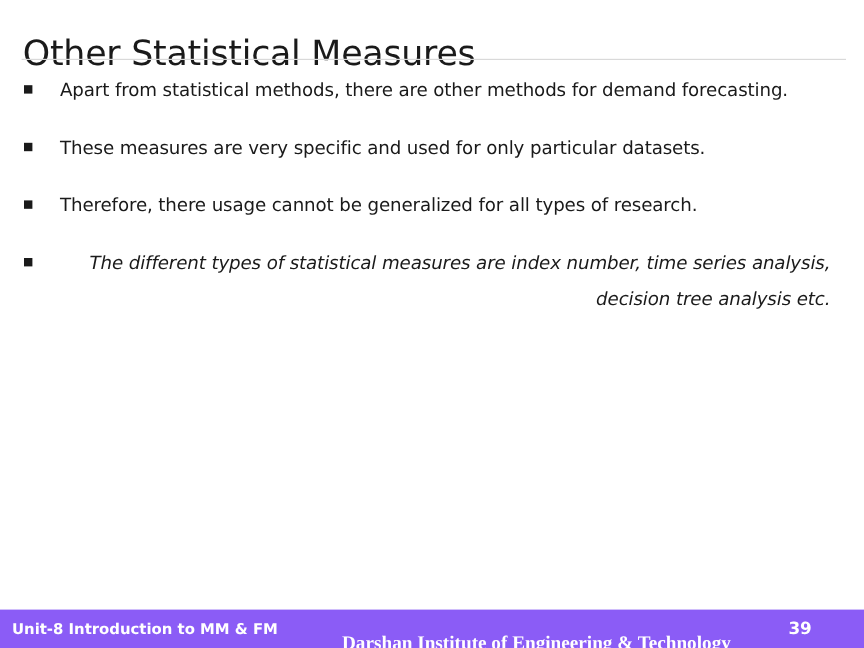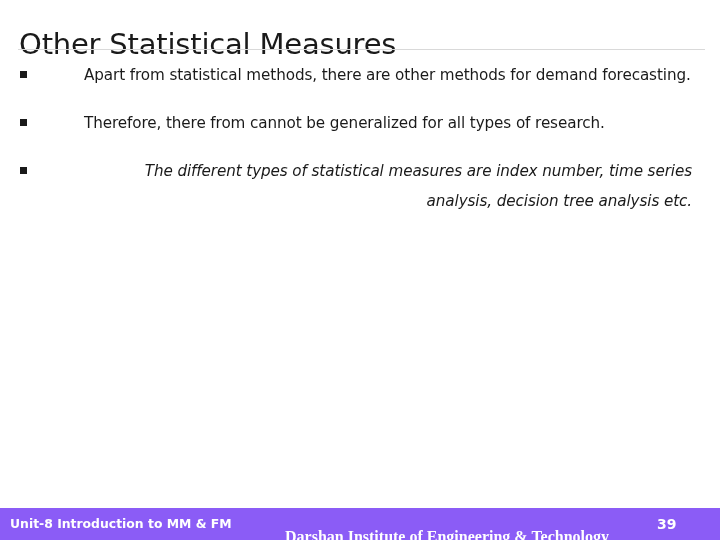--- a/index.html
+++ b/index.html
@@ -69,21 +69,20 @@
   }
   .bullet-text {
     display: block;
     font-family: "DejaVu Sans", sans-serif;
     font-size: 15.2px;
     line-height: 30px;
     color: #1a1a1a;
     text-align: justify;
     text-justify: inter-word;
     letter-spacing: -0.1px;
-    margin-left: 34px;
   }
   .bullet-text.no-justify {
     text-align: right;
     font-style: italic;
   }
 
   
   .footer-bar {
     position: absolute;
     left: 0;
@@ -138,24 +137,28 @@
 
   <div class="title-rule"></div>
 
   <div class="body-area">
 
     <div class="bullet-item">
       <span class="bullet-marker"></span>
       <span class="bullet-text">Apart from statistical methods, there are other methods for demand forecasting.</span>
     </div>
 
+    <div class="bullet-item">
+      <span class="bullet-marker"></span>
+      <span class="bullet-text">These measures are very specific and used for only particular datasets.</span>
+    </div>
 
     <div class="bullet-item">
       <span class="bullet-marker"></span>
-      <span class="bullet-text">Therefore, there from cannot be generalized for all types of research.</span>
+      <span class="bullet-text">Therefore, there usage cannot be generalized for all types of research.</span>
     </div>
 
     <div class="bullet-item">
       <span class="bullet-marker"></span>
       <span class="bullet-text no-justify">The different types of statistical measures are index number, time series analysis, decision tree analysis etc.</span>
     </div>
 
   </div>
 
   <div class="footer-bar">

